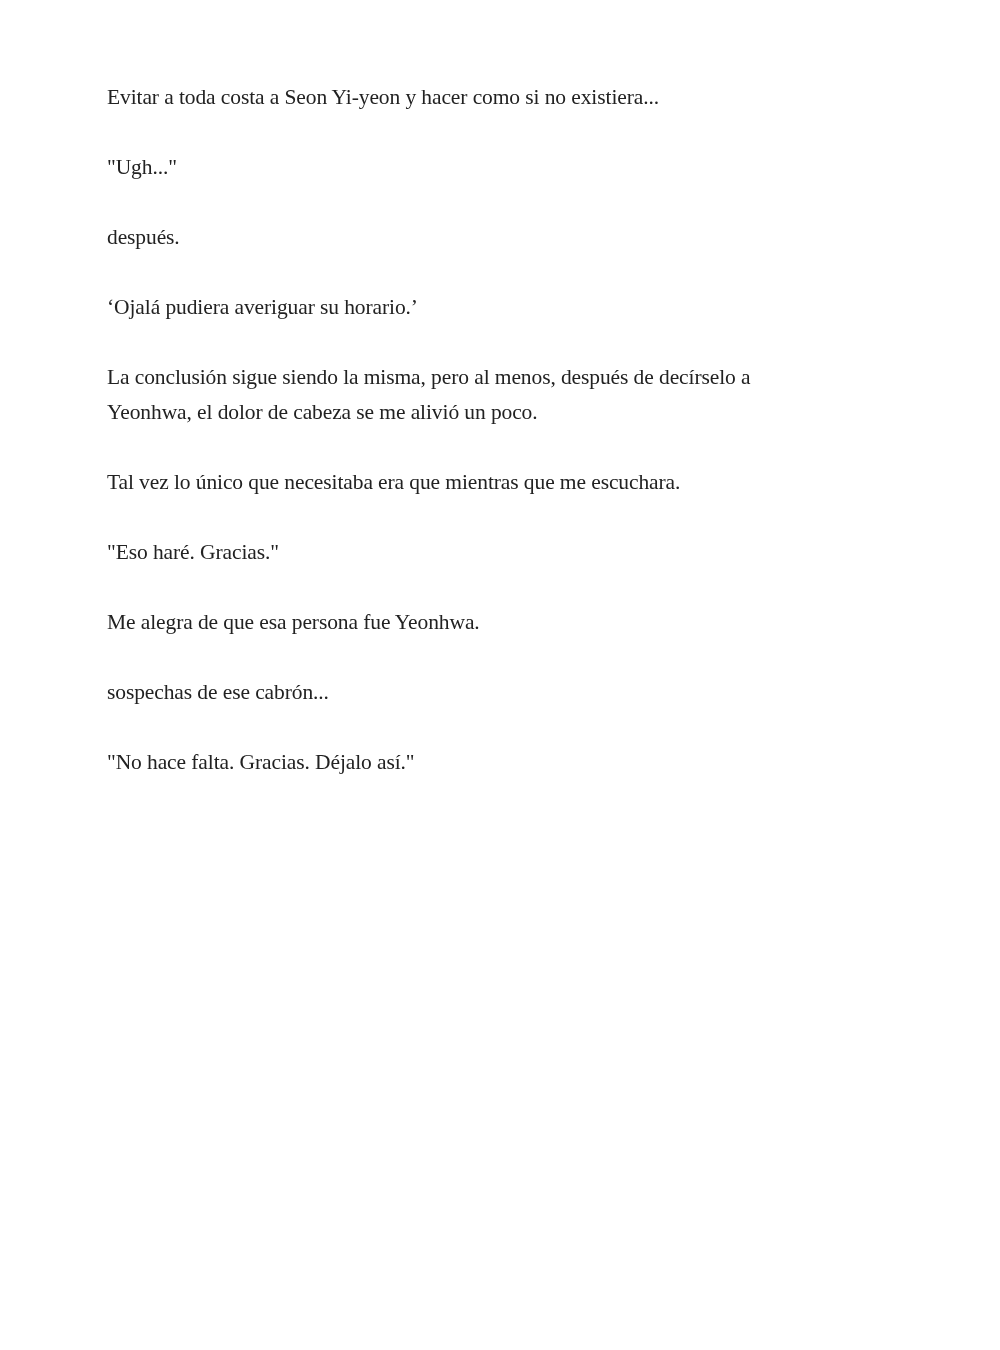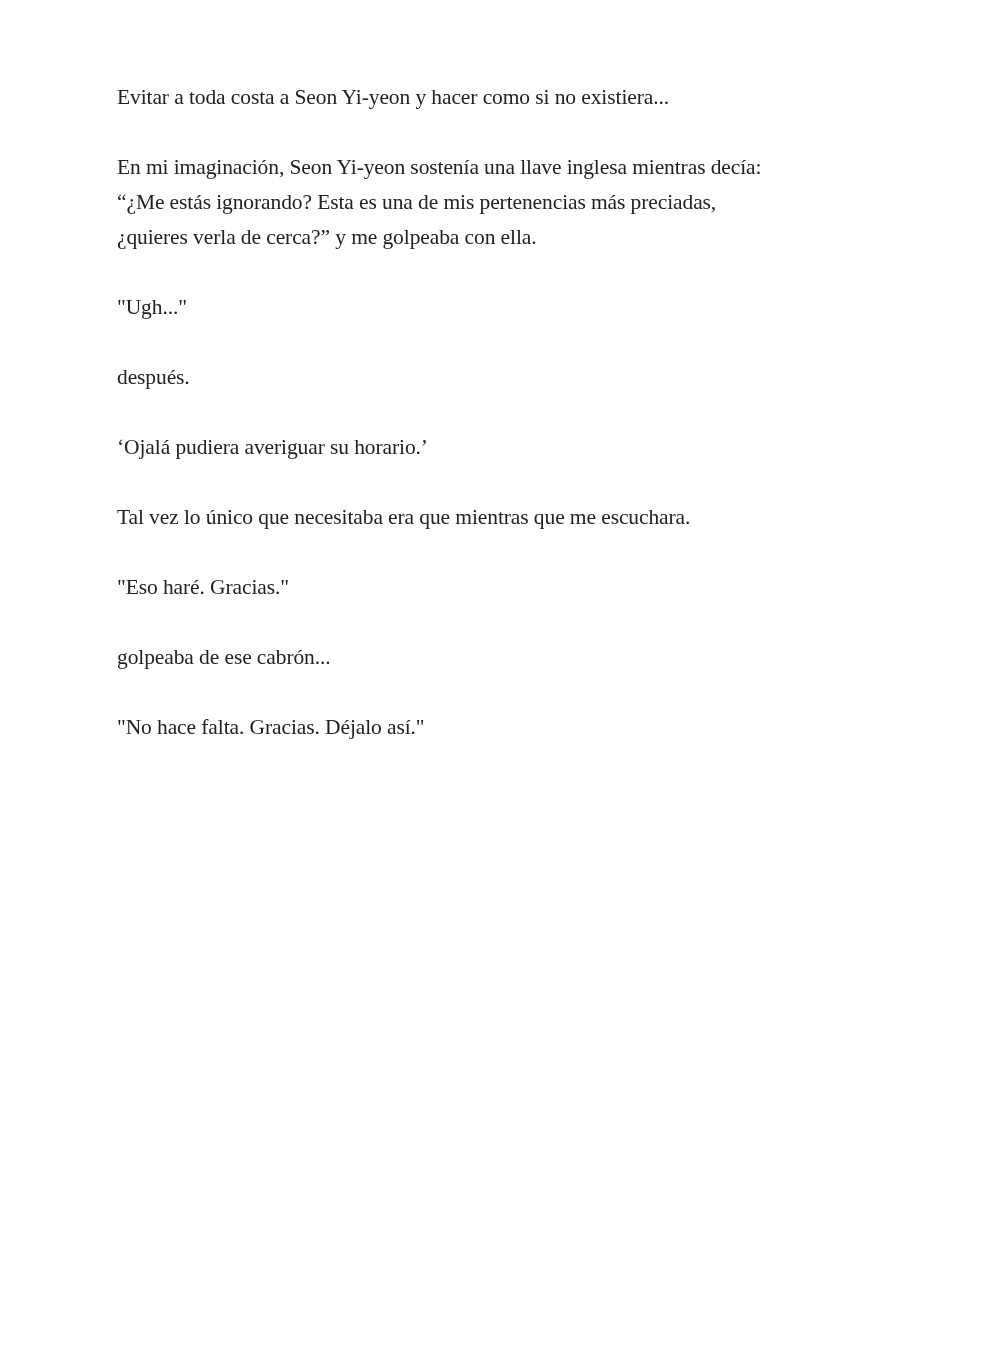--- a/index.html
+++ b/index.html
@@ -17,56 +17,58 @@
       position: absolute;
       left: 100px;
       top: 80px;
       width: 800px;
     }
     .para {
       font-family: "Liberation Serif", "DejaVu Serif", serif;
       font-size: 21.5px;
       line-height: 35px;
       color: #222222;
-      margin: 0 0 35px 17px;
+      margin: 0 0 35px 7px;
       letter-spacing: -0.1px;
       word-spacing: 0px;
       white-space: normal;
     }
     .line {
       display: block;
       white-space: nowrap;
     }
   </style>
 </head>
 <body>
 
 <div class="reader">
   <p class="para">
     <span class="line">Evitar a toda costa a Seon Yi-yeon y hacer como si no existiera...</span>
   </p>
   <p class="para">
-    <span class="line">En mi imaginación, Seon Yi-yeon sostenía una llave inglesa mientras decía:</span>
-    <span class="line">“¿Me estás ignorando? Esta es una de mis pertenencias más preciadas,</span>
-    <span class="line">¿quieres verla de cerca?” y me golpeaba con ella.</span>
-  </p>
-  <p class="para">
     <span class="line">"Ugh..."</span>
   </p>
   <p class="para">
     <span class="line">después.</span>
   </p>
   <p class="para">
     <span class="line">‘Ojalá pudiera averiguar su horario.’</span>
   </p>
   <p class="para">
+    <span class="line">La conclusión sigue siendo la misma, pero al menos, después de decírselo a</span>
+    <span class="line">Yeonhwa, el dolor de cabeza se me alivió un poco.</span>
+  </p>
+  <p class="para">
     <span class="line">Tal vez lo único que necesitaba era que mientras que me escuchara.</span>
   </p>
   <p class="para">
     <span class="line">"Eso haré. Gracias."</span>
   </p>
   <p class="para">
-    <span class="line">golpeaba de ese cabrón...</span>
+    <span class="line">Me alegra de que esa persona fue Yeonhwa.</span>
+  </p>
+  <p class="para">
+    <span class="line">sospechas de ese cabrón...</span>
   </p>
   <p class="para">
     <span class="line">"No hace falta. Gracias. Déjalo así."</span>
   </p>
 </div>
 
 </body></html>

